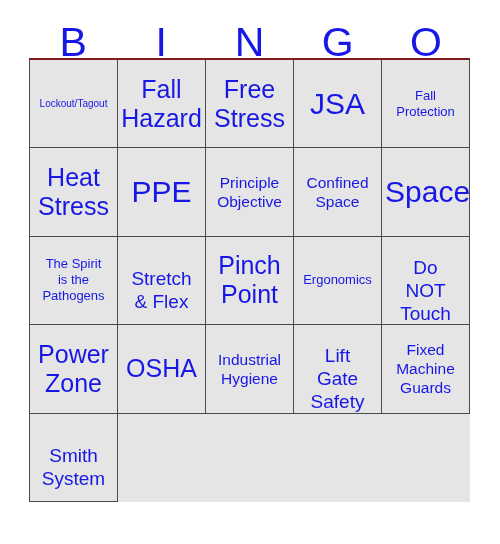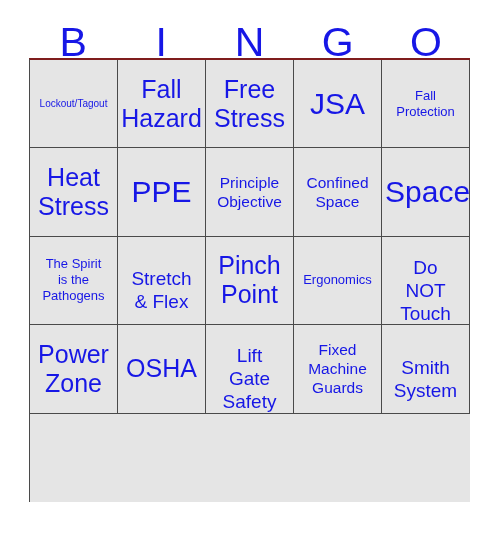--- a/index.html
+++ b/index.html
@@ -167,20 +167,24 @@
 NOT
 Touch</span>
       </div>
       <div class="cell fs-xl">
         <span class="cell-text">Power
 Zone</span>
       </div>
       <div class="cell fs-xl">
         <span class="cell-text">OSHA</span>
       </div>
+      <div class="cell fs-m">
+        <span class="cell-text">Industrial
+Hygiene</span>
+      </div>
       <div class="cell fs-l">
         <span class="cell-text">Lift
 Gate
 Safety</span>
       </div>
       <div class="cell fs-m">
         <span class="cell-text">Fixed
 Machine
 Guards</span>
       </div>

